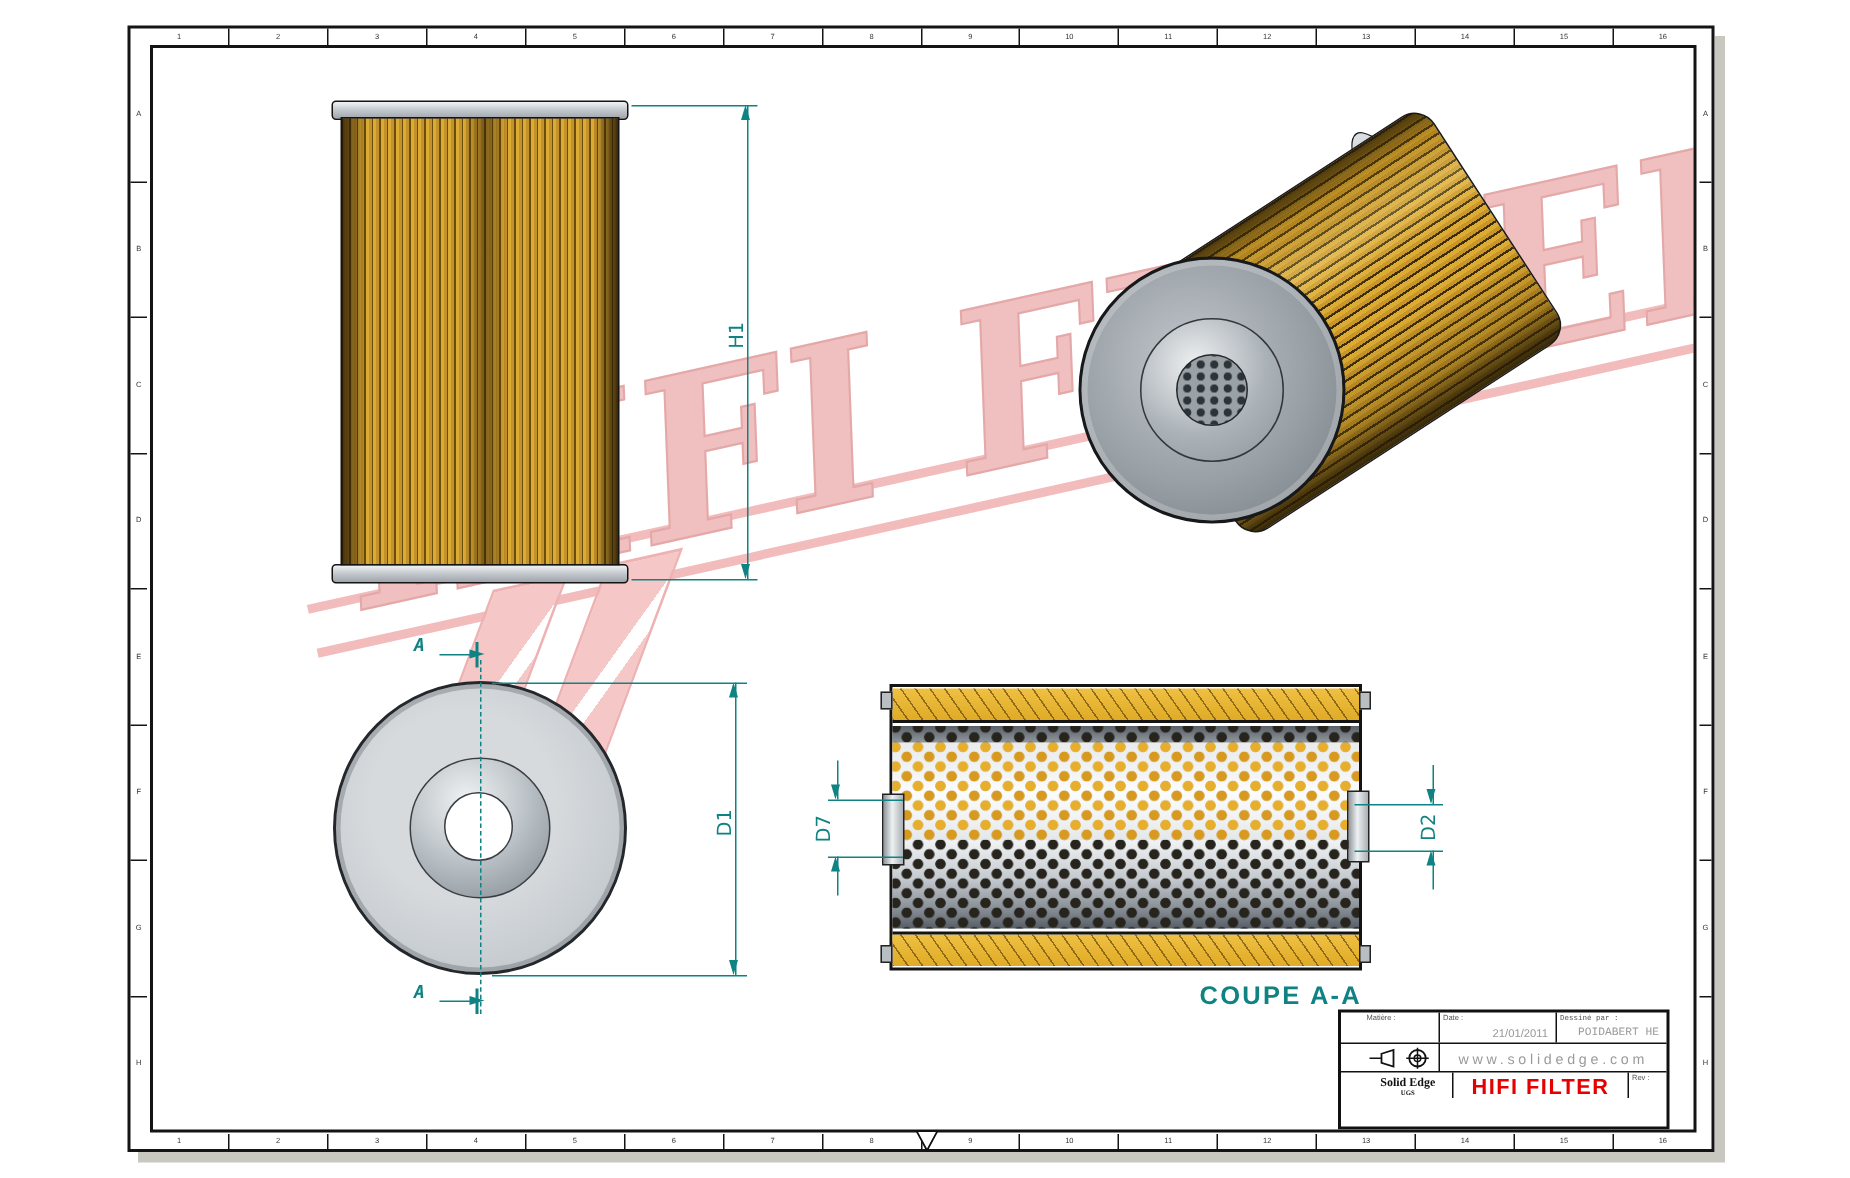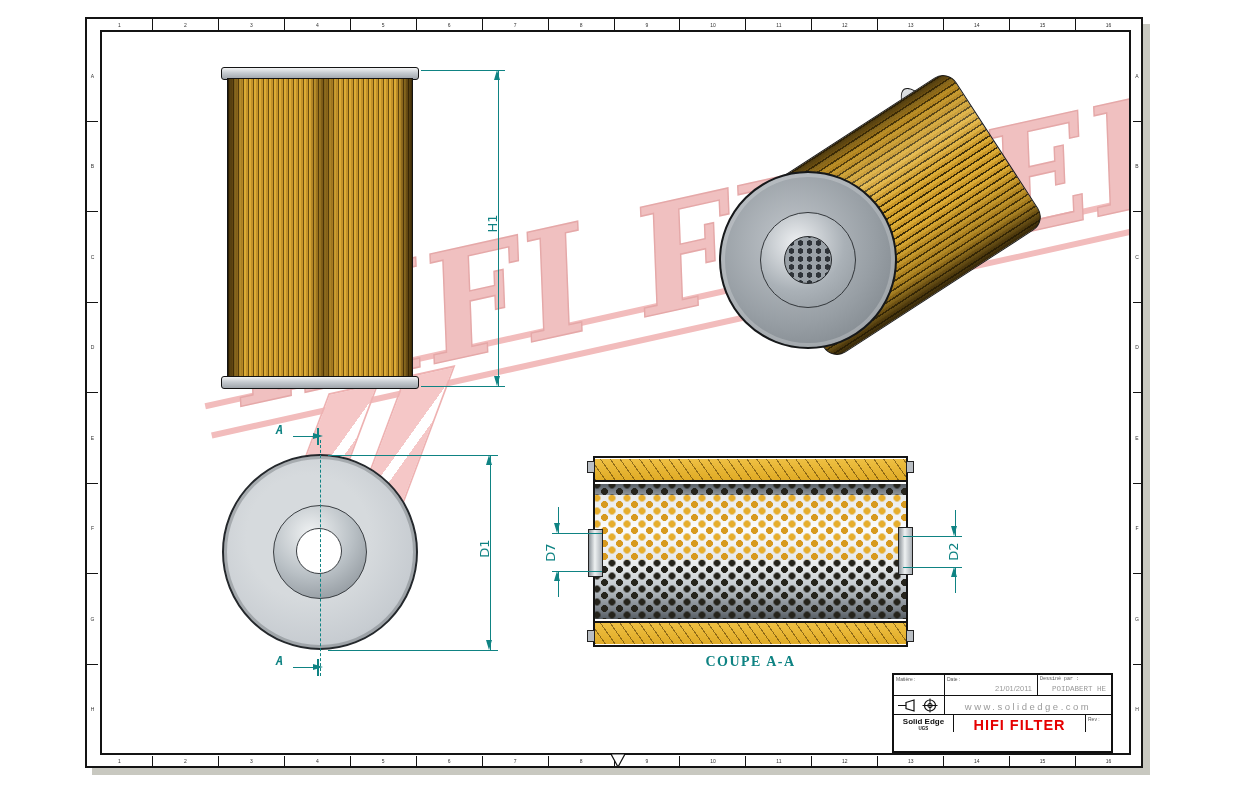--- a/index.html
+++ b/index.html
@@ -43,22 +43,22 @@
   .cl{position:absolute;width:0;border-left:1px dashed #0f8383;z-index:6;}
   .arr{position:absolute;width:0;height:0;z-index:6;}
   .arr.up{border-left:3.5px solid transparent;border-right:3.5px solid transparent;border-bottom:10px solid #0f8383;}
   .arr.down{border-left:3.5px solid transparent;border-right:3.5px solid transparent;border-top:10px solid #0f8383;}
   .arr.right{border-top:3.5px solid transparent;border-bottom:3.5px solid transparent;border-left:10px solid #0f8383;}
   .dimlabel{position:absolute;color:#0f8383;font-size:13px;text-align:center;width:30px;
             transform:rotate(-90deg);z-index:6;font-family:"DejaVu Sans",sans-serif;}
   .amark{position:absolute;color:#0f8383;font-size:12px;font-weight:bold;font-style:italic;
          font-family:"DejaVu Sans Mono",monospace;z-index:6;}
   .atick{position:absolute;width:2px;background:#0f8383;z-index:6;}
-  .caption{position:absolute;color:#0f8383;font-size:14px;font-weight:bold;letter-spacing:1.5px;
-           font-family:Liberation Serif, serif;text-align:center;z-index:6;}
+  .caption{position:absolute;color:#0f8383;font-size:17px;font-weight:bold;letter-spacing:1.5px;
+           font-family:Liberation Sans, sans-serif;text-align:right;z-index:6;}
 
   
   .fv-cap{position:absolute;left:221px;width:198px;height:13px;border:1.5px solid #141414;
           border-radius:3px;box-sizing:border-box;z-index:5;
           background:linear-gradient(#f2f3f4,#c6cbd0 45%,#9fa5ab);}
   .fv-body{position:absolute;left:227px;top:78px;width:186px;height:300px;border:1px solid #141414;
            box-sizing:border-box;z-index:5;
            background:
              linear-gradient(90deg,rgba(25,15,0,.8) 0%,rgba(0,0,0,0) 9%,rgba(0,0,0,0) 44%,
                              rgba(40,25,0,.5) 52%,rgba(0,0,0,0) 60%,rgba(0,0,0,0) 91%,rgba(25,15,0,.8) 100%),
@@ -122,21 +122,21 @@
              linear-gradient(180deg,rgba(238,240,241,.95),rgba(255,255,255,.8) 50%,rgba(228,231,233,.95));
            background-size:15px 13px,15px 13px,100% 100%;
            background-position:2px -10px,9.5px -3.5px,0 0;}
   .sv-tab{position:absolute;width:8px;height:12px;background:#b9bec3;border:1px solid #222;box-sizing:border-box;}
   .sv-socket{position:absolute;width:15px;height:48px;border:1.5px solid #222;box-sizing:border-box;
              background:linear-gradient(90deg,#8d949a,#eef1f2 45%,#aab0b6);}
 
   
   .tb{position:absolute;left:892px;top:673px;width:221px;height:80px;border:2px solid #111;
       box-sizing:border-box;background:#fff;z-index:7;display:flex;flex-direction:column;}
-  .tb-row{display:flex;border-bottom:1px solid #111;box-sizing:border-box;}
+  .tb-row{display:flex;border-bottom:1px solid #111;box-sizing:border-box;padding-left:15px;}
   .tb-row:last-child{border-bottom:none;}
   .tb-cell{position:relative;border-right:1px solid #111;box-sizing:border-box;overflow:hidden;}
   .tb-cell:last-child{border-right:none;}
   .tb-label{position:absolute;left:2px;top:1px;font-size:5px;color:#555;}
   .tb-val-gray{position:absolute;right:5px;bottom:2px;font-size:7.5px;color:#999;}
   .tb-scale{position:absolute;left:0;right:0;bottom:2px;text-align:center;font-size:7.5px;color:#777;}
   .tb-part{position:absolute;left:0;right:0;top:3px;text-align:center;font-size:17px;
            letter-spacing:2px;color:#cc4444;}
   .tb-web{position:absolute;left:0;right:0;top:5px;text-align:center;font-size:9.5px;
           letter-spacing:2.5px;color:#9a9a9a;}
@@ -337,21 +337,21 @@
           <circle cx="33" cy="7.5" r="2.2" fill="none" stroke="#111" stroke-width="1"></circle>
           <line x1="25.5" y1="7.5" x2="40.5" y2="7.5" stroke="#111" stroke-width="1"></line>
           <line x1="33" y1="0.5" x2="33" y2="14.5" stroke="#111" stroke-width="1"></line>
         </svg>
       </div>
       <div class="tb-cell" style="flex:1;">
         <span class="tb-web">www.solidedge.com</span>
       </div>
     </div>
     <div class="tb-row" style="height:17px;">
-      <div class="tb-cell" style="width:60px;">
+      <div class="tb-cell" style="width:60px;font-family:Liberation Serif, serif;">
         <span class="tb-se">Solid Edge</span>
         <span class="tb-se-sub">UGS</span>
       </div>
       <div class="tb-cell" style="flex:1;">
         <span class="tb-brand">HIFI FILTER</span>
       </div>
       <div class="tb-cell" style="width:25px;">
         <span class="tb-label">Rev :</span>
       </div>
     </div>

